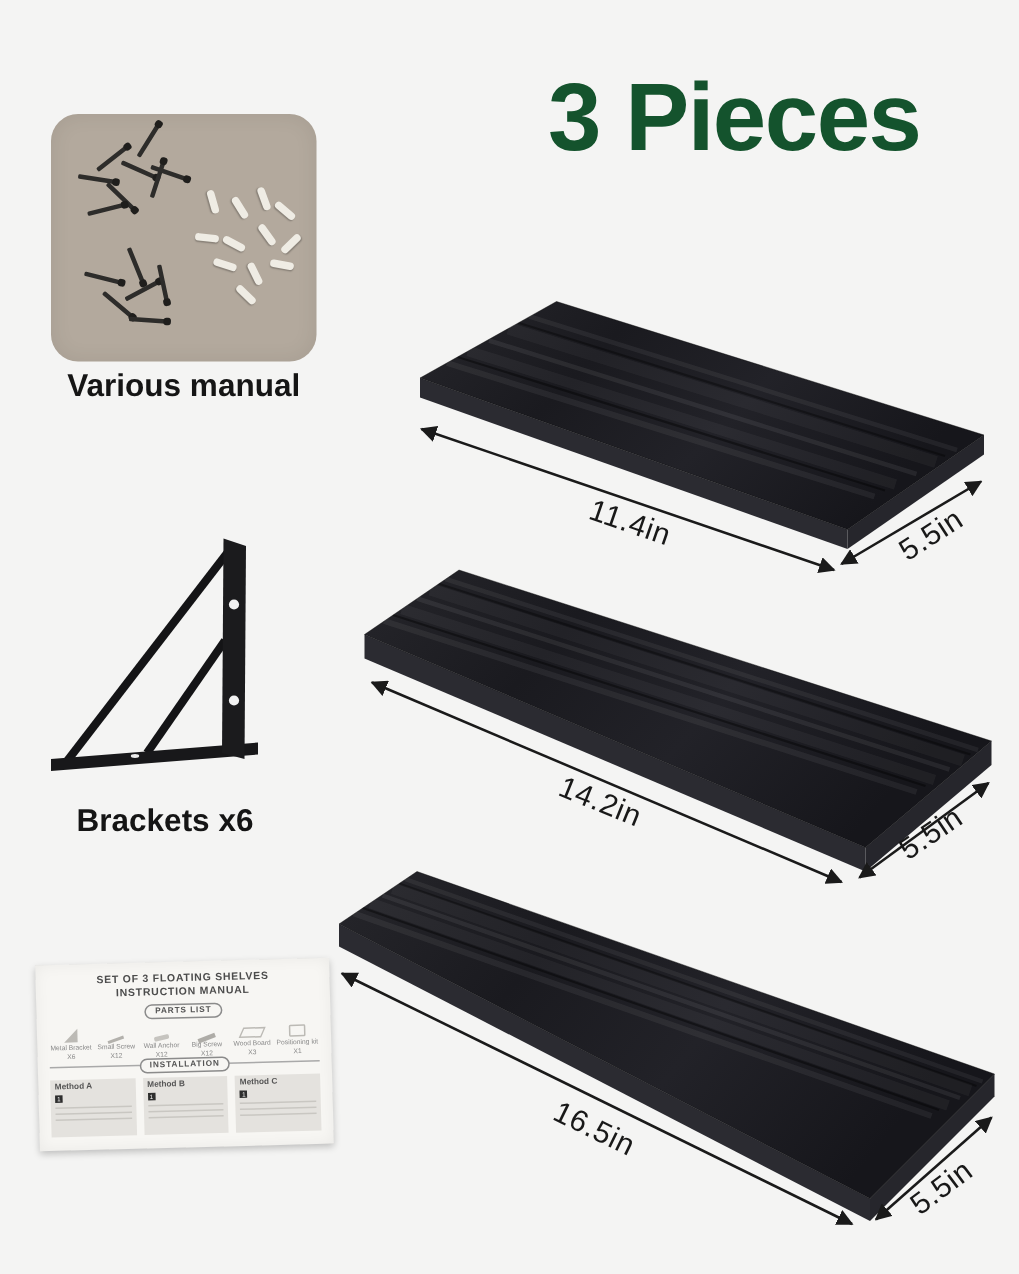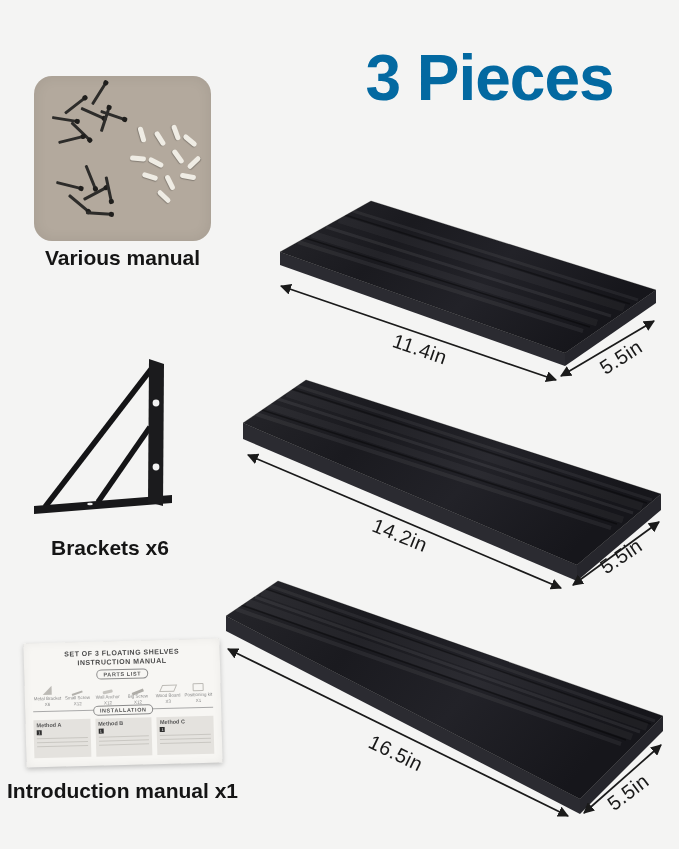--- a/index.html
+++ b/index.html
@@ -2,21 +2,21 @@
 <html><head>
 <meta charset="utf-8">
 <style>
   html,body{margin:0;padding:0;background:#e9e9e9;}
   .canvas{
     position:relative;width:679px;height:849px;overflow:hidden;
     background:#f4f4f3;font-family:"Liberation Sans",sans-serif;color:#161616;
   }
   
   .hdr{position:absolute;left:300px;top:44px;width:379px;text-align:center;}
-  .hdr h1{margin:0;font-size:64px;line-height:68px;font-weight:700;letter-spacing:-1px;color:#0369a1;}
+  .hdr h1{margin:0;font-size:64px;line-height:68px;font-weight:700;letter-spacing:-1px;color:#14532d;}
   .hdr p{margin:6px 0 0;font-size:22px;line-height:26px;font-weight:600;color:#1f1f1f;}
   
   .cap{position:absolute;text-align:center;font-size:21px;font-weight:600;color:#151515;}
   .cap-screws{left:33px;top:246px;width:179px;}
   .cap-brackets{left:30px;top:536px;width:160px;}
   .cap-manual{left:0px;top:779px;width:245px;}
   
   .screws-panel{position:absolute;left:34px;top:76px;width:177px;height:165px;
     background:#b3a99d;border-radius:18px;box-shadow:inset 0 0 14px rgba(0,0,0,.08);}
   .screw{position:absolute;width:26px;height:2.5px;background:#2d2c2a;border-radius:1px;}
@@ -173,21 +173,20 @@
       </div>
       <div class="m-method">
         <div class="m-method-title">Method C</div>
         <div class="m-step">1</div>
         <div class="m-line"></div>
         <div class="m-line"></div>
         <div class="m-line"></div>
       </div>
     </div>
   </div>
-  <div class="cap cap-manual">Introduction manual x1</div>
 
   <svg class="illus" width="679" height="849" viewBox="0 0 679 849">
     <defs>
       <marker id="ah" viewBox="0 0 10 10" refX="9" refY="5" markerWidth="6.5" markerHeight="6.5" orient="auto-start-reverse">
         <path d="M0,0 L10,5 L0,10 z" fill="#1a1a1a"></path>
       </marker>
       <linearGradient id="gTop" x1="0" y1="0" x2="1" y2="0.4">
         <stop offset="0" stop-color="#26262b"></stop>
         <stop offset="0.35" stop-color="#1a1a1f"></stop>
         <stop offset="0.65" stop-color="#222228"></stop>

